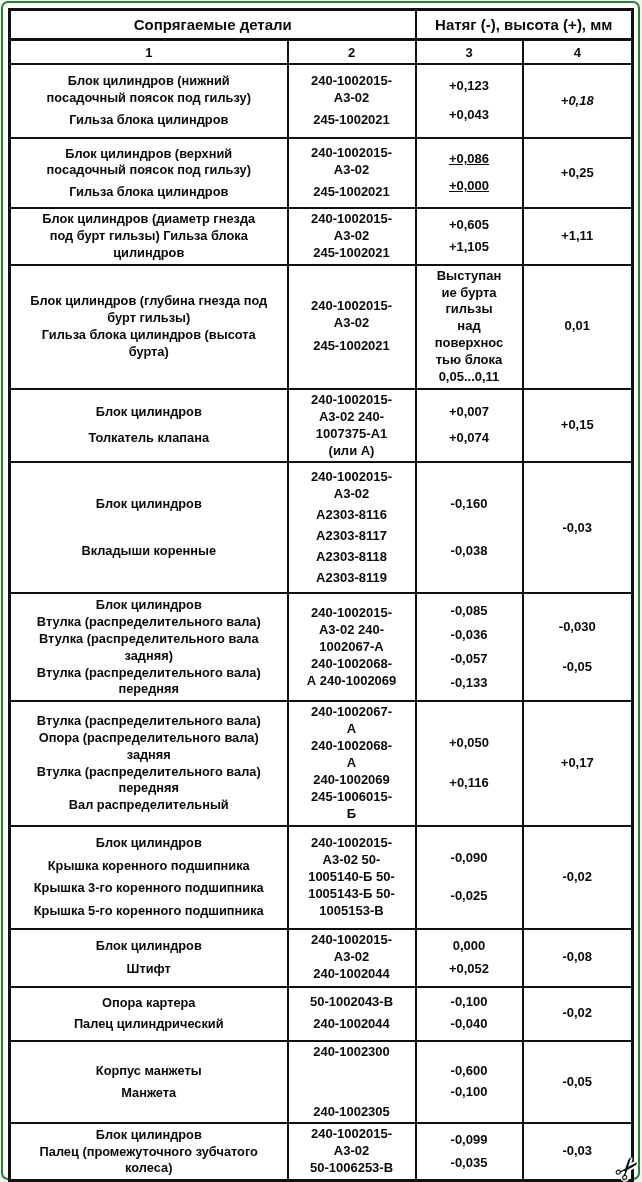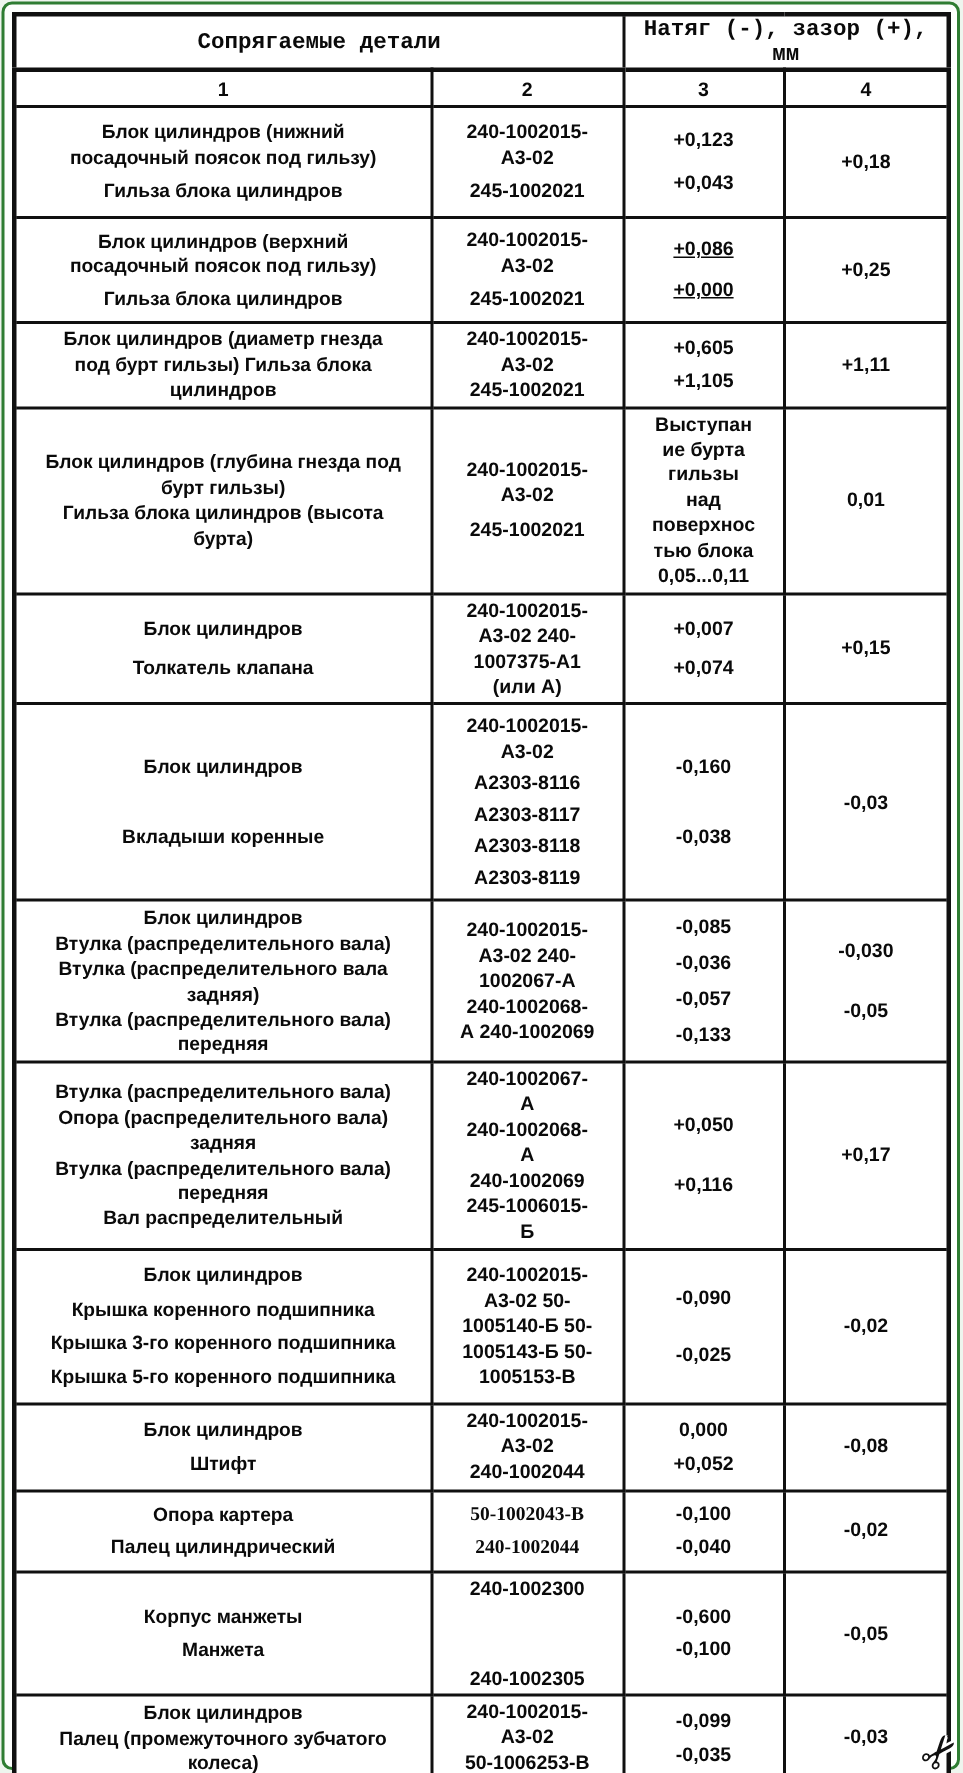--- a/index.html
+++ b/index.html
@@ -28,21 +28,21 @@
   }
   .tbl th, .tbl td {
     border: 2px solid #101010;
     padding: 0;
     font-weight: bold;
     text-align: center;
     vertical-align: middle;
   }
   .tbl { border: 3px solid #101010; }
   thead th { font-size: 15px; }
-  thead tr.group-row th { height: 27px; border-bottom-width: 3px; font-family: Liberation Mono, monospace; }
+  thead tr.group-row th { height: 27px; border-bottom-width: 3px; }
   thead tr.cols-row th { height: 26px; border-bottom-width: 4px; }
   thead tr.nums-row th { height: 22px; font-size: 13px; }
   .col-name  { width: 278px; }
   .col-desig { width: 128px; }
   .col-draw  { width: 107px; }
   .col-tol   { width: 110px; }
   td .cell {
     display: flex;
     flex-direction: column;
     justify-content: space-evenly;
@@ -79,21 +79,21 @@
   <table class="tbl">
     <colgroup>
       <col class="col-name">
         <col class="col-desig">
         <col class="col-draw">
         <col class="col-tol">
     </colgroup>
     <thead>
       <tr class="group-row">
         <th colspan="2">Сопрягаемые детали</th>
-        <th colspan="2">Натяг (-), зазор (+), мм</th>
+        <th colspan="2">Натяг (-), высота (+), мм</th>
       </tr>
       <tr class="nums-row">
         <th>1</th>
         <th>2</th>
         <th>3</th>
         <th>4</th>
       </tr>
     </thead>
     <tbody id="tbody">
         <tr>
@@ -109,21 +109,21 @@
               <div class="line">245-1002021</div>
             </div>
           </td>
           <td class="draw-col">
             <div class="cell" style="min-height: 72px;">
               <div class="line">+0,123</div>
               <div class="line">+0,043</div>
             </div>
           </td>
           <td class="tol-col">
-            <div class="cell" style="min-height: 72px;">
+            <div class="cell" style="min-height: 72px; font-style: italic;">
               <div class="line">+0,18</div>
             </div>
           </td>
         </tr>
         <tr>
           <td class="name-col">
             <div class="cell" style="min-height: 68px;">
               <div class="line">Блок цилиндров (верхний посадочный поясок под гильзу)</div>
               <div class="line">Гильза блока цилиндров</div>
             </div>
@@ -356,21 +356,21 @@
           </td>
         </tr>
         <tr>
           <td class="name-col">
             <div class="cell" style="min-height: 52px;">
               <div class="line">Опора картера</div>
               <div class="line">Палец цилиндрический</div>
             </div>
           </td>
           <td class="desig-col">
-            <div class="cell" style="min-height: 52px; font-family: Liberation Serif, serif;">
+            <div class="cell" style="min-height: 52px;">
               <div class="line">50-1002043-В</div>
               <div class="line">240-1002044</div>
             </div>
           </td>
           <td class="draw-col">
             <div class="cell" style="min-height: 52px;">
               <div class="line">-0,100</div>
               <div class="line">-0,040</div>
             </div>
           </td>

